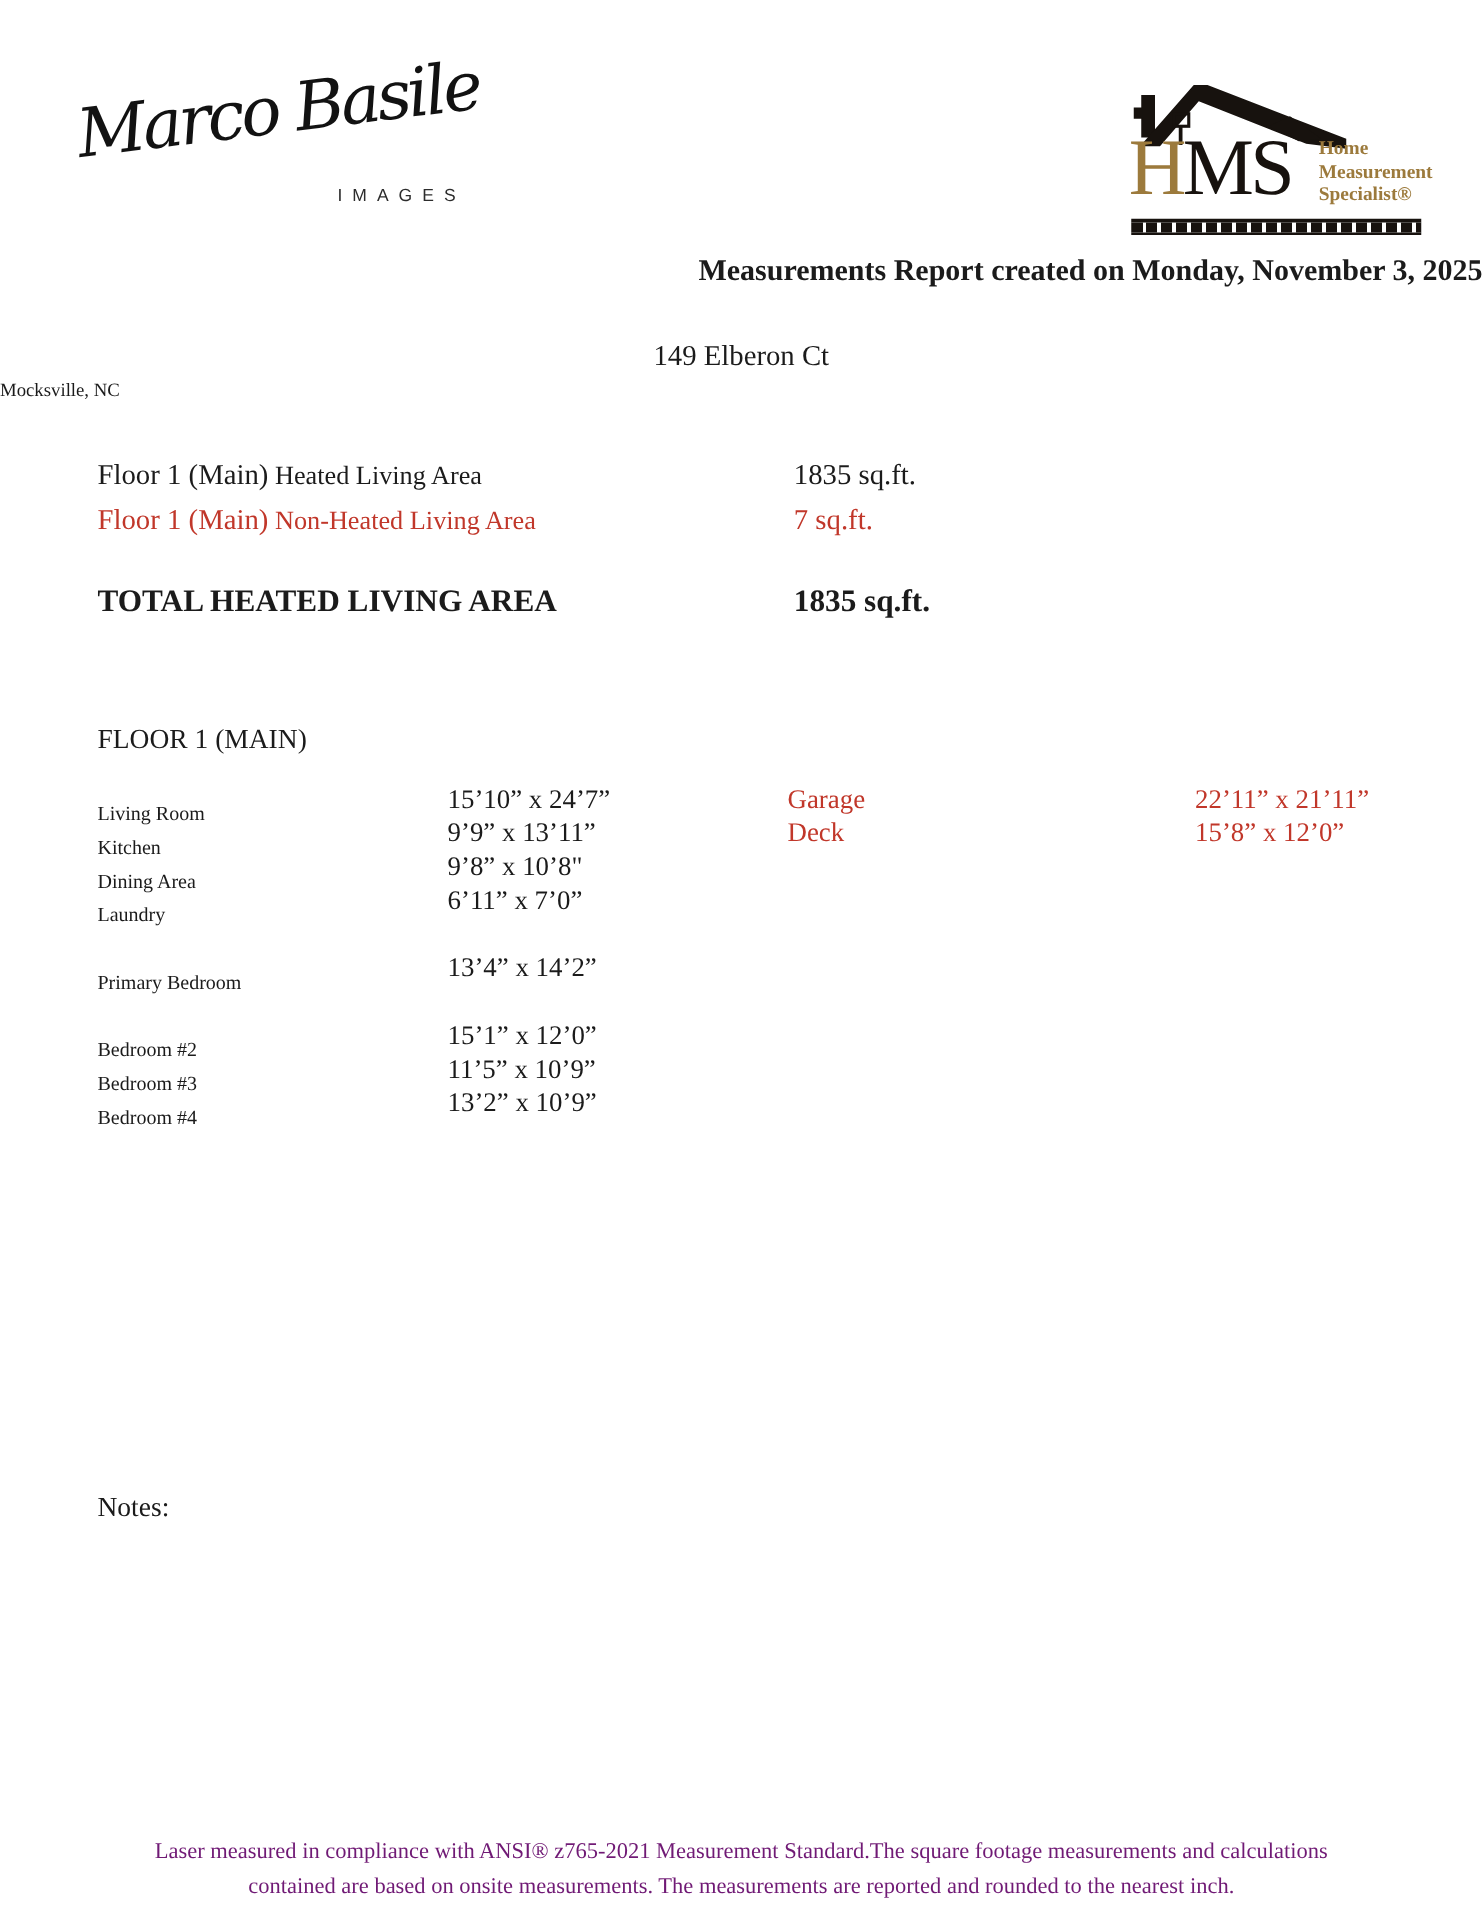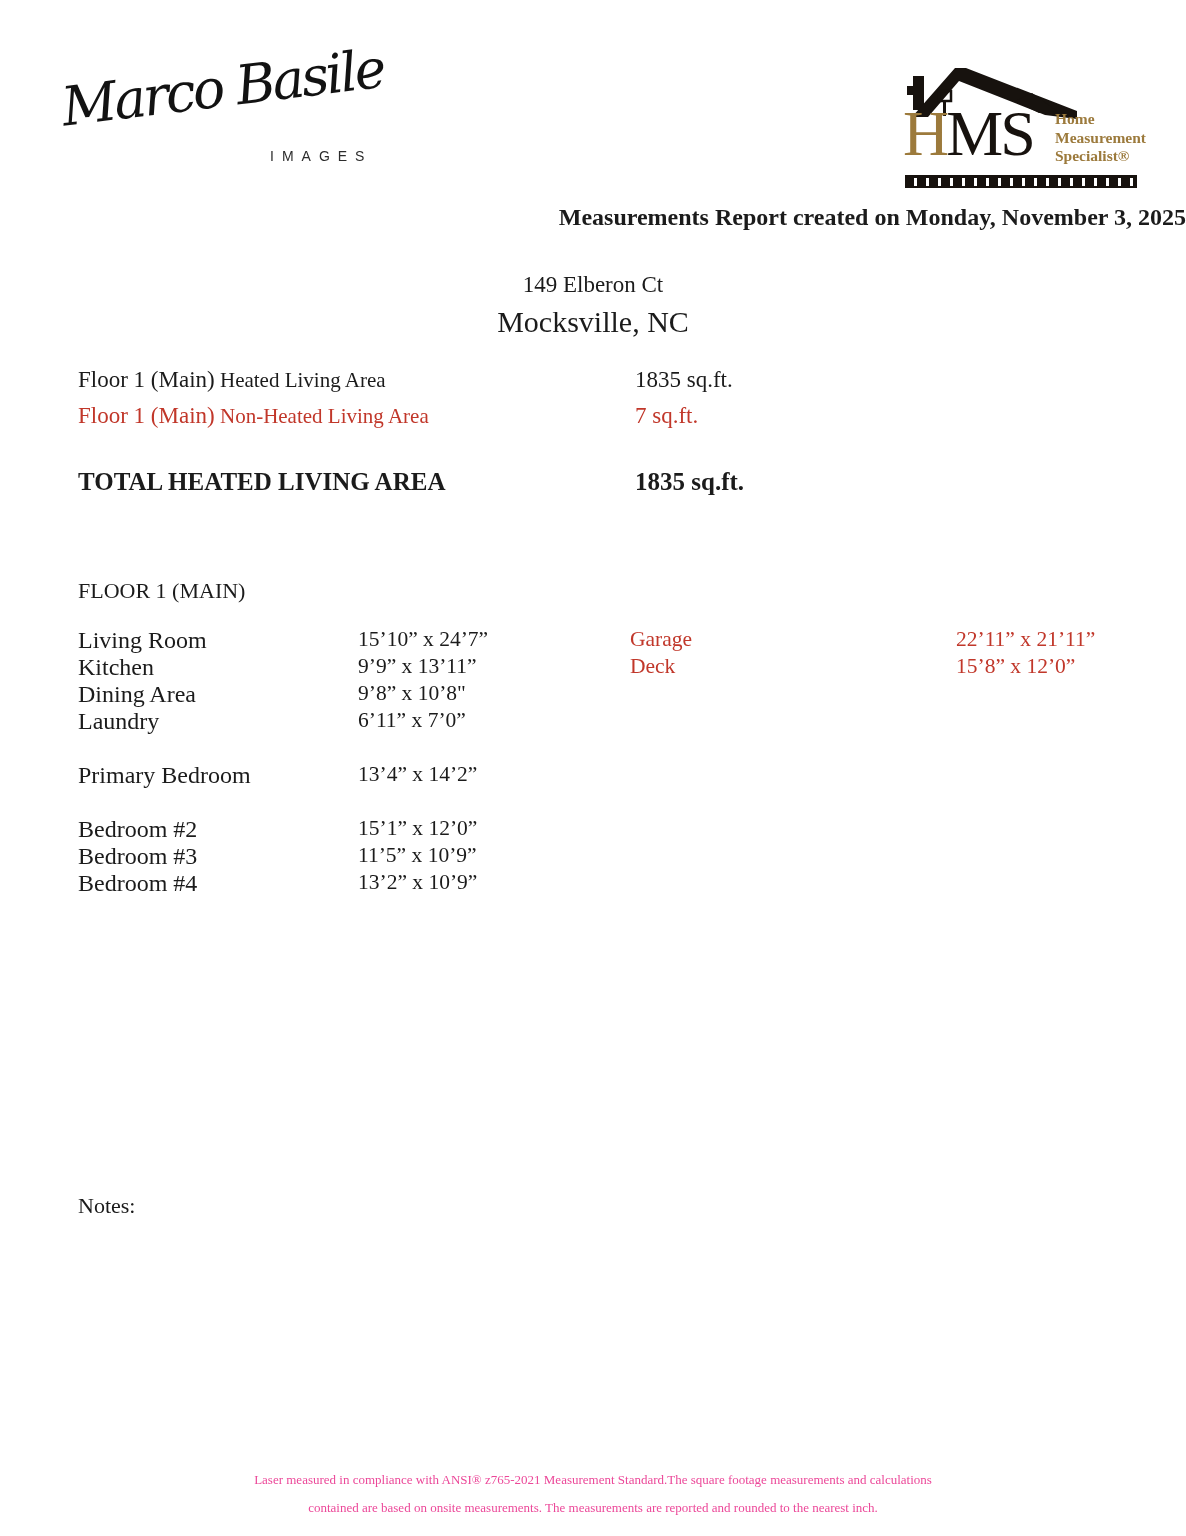--- a/index.html
+++ b/index.html
@@ -62,47 +62,47 @@
     border-top:3px solid var(--brand_black);
     border-bottom:2px solid var(--brand_black);
     background:repeating-linear-gradient(90deg,
       var(--brand_black) 0px, var(--brand_black) 9px,
       #ffffff 9px, #ffffff 12px);
   }
 
   
   .title{position:absolute;top:204px;left:0;width:100%;text-align:right;font-size:24px;font-weight:bold;}
   .addr1{position:absolute;top:272px;left:0;width:100%;text-align:center;font-size:23px;}
-  .addr2{position:absolute;top:305px;left:0;width:100%;text-align:center;font-size:30px;}
+  .addr2{position:absolute;top:305px;left:0;width:100%;text-align:left;font-size:15px;}
 
   
   .sum-label{position:absolute;left:78px;font-size:21px;white-space:nowrap;}
   .sum-label .prefix{font-size:23px;}
   .sum-value{position:absolute;left:635px;font-size:23px;white-space:nowrap;}
   .row-1{top:367px;}
   .row-2{top:403px;}
   .red{color:var(--accent_red);}
   .total-label{position:absolute;left:78px;top:468px;font-size:25px;font-weight:bold;white-space:nowrap;}
   .total-value{position:absolute;left:635px;top:468px;font-size:25px;font-weight:bold;white-space:nowrap;}
 
   
   .floor-heading{position:absolute;left:78px;top:578px;font-size:22px;}
-  .room-name{position:absolute;left:78px;font-size:24px;white-space:nowrap;}
+  .room-name{position:absolute;left:78px;font-size:16px;white-space:nowrap;margin-top:16px;}
   .room-dims{position:absolute;left:358px;font-size:21.5px;white-space:nowrap;}
   .ext-name{position:absolute;left:630px;font-size:21.5px;white-space:nowrap;}
   .ext-dims{position:absolute;left:956px;font-size:21.5px;white-space:nowrap;}
   .ry0{top:627px;} .ry1{top:654px;} .ry2{top:681px;} .ry3{top:708px;}
   .ry4{top:762px;}
   .ry5{top:816px;} .ry6{top:843px;} .ry7{top:870px;}
 
   
   .notes{position:absolute;left:78px;top:1193px;font-size:22px;}
   .footer{
     position:absolute;left:0;top:1466px;width:100%;
-    text-align:center;font-size:13px;line-height:28px;color:#ec4899;
+    text-align:center;font-size:18px;line-height:28px;color:#701a75;
   }
 </style>
 </head>
 <body>
 
 <div class="page">
 
   <div class="sig-logo">
     <div class="sig-script">Marco Basile</div>
     <div class="sig-sub">IMAGES</div>

